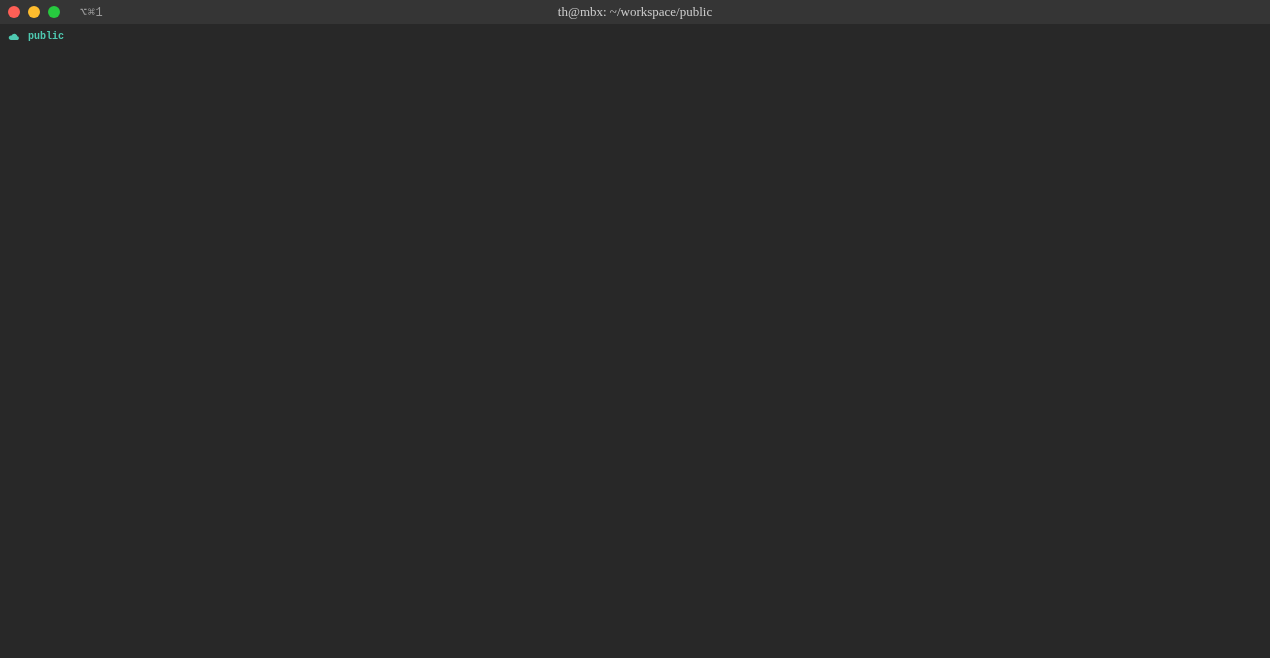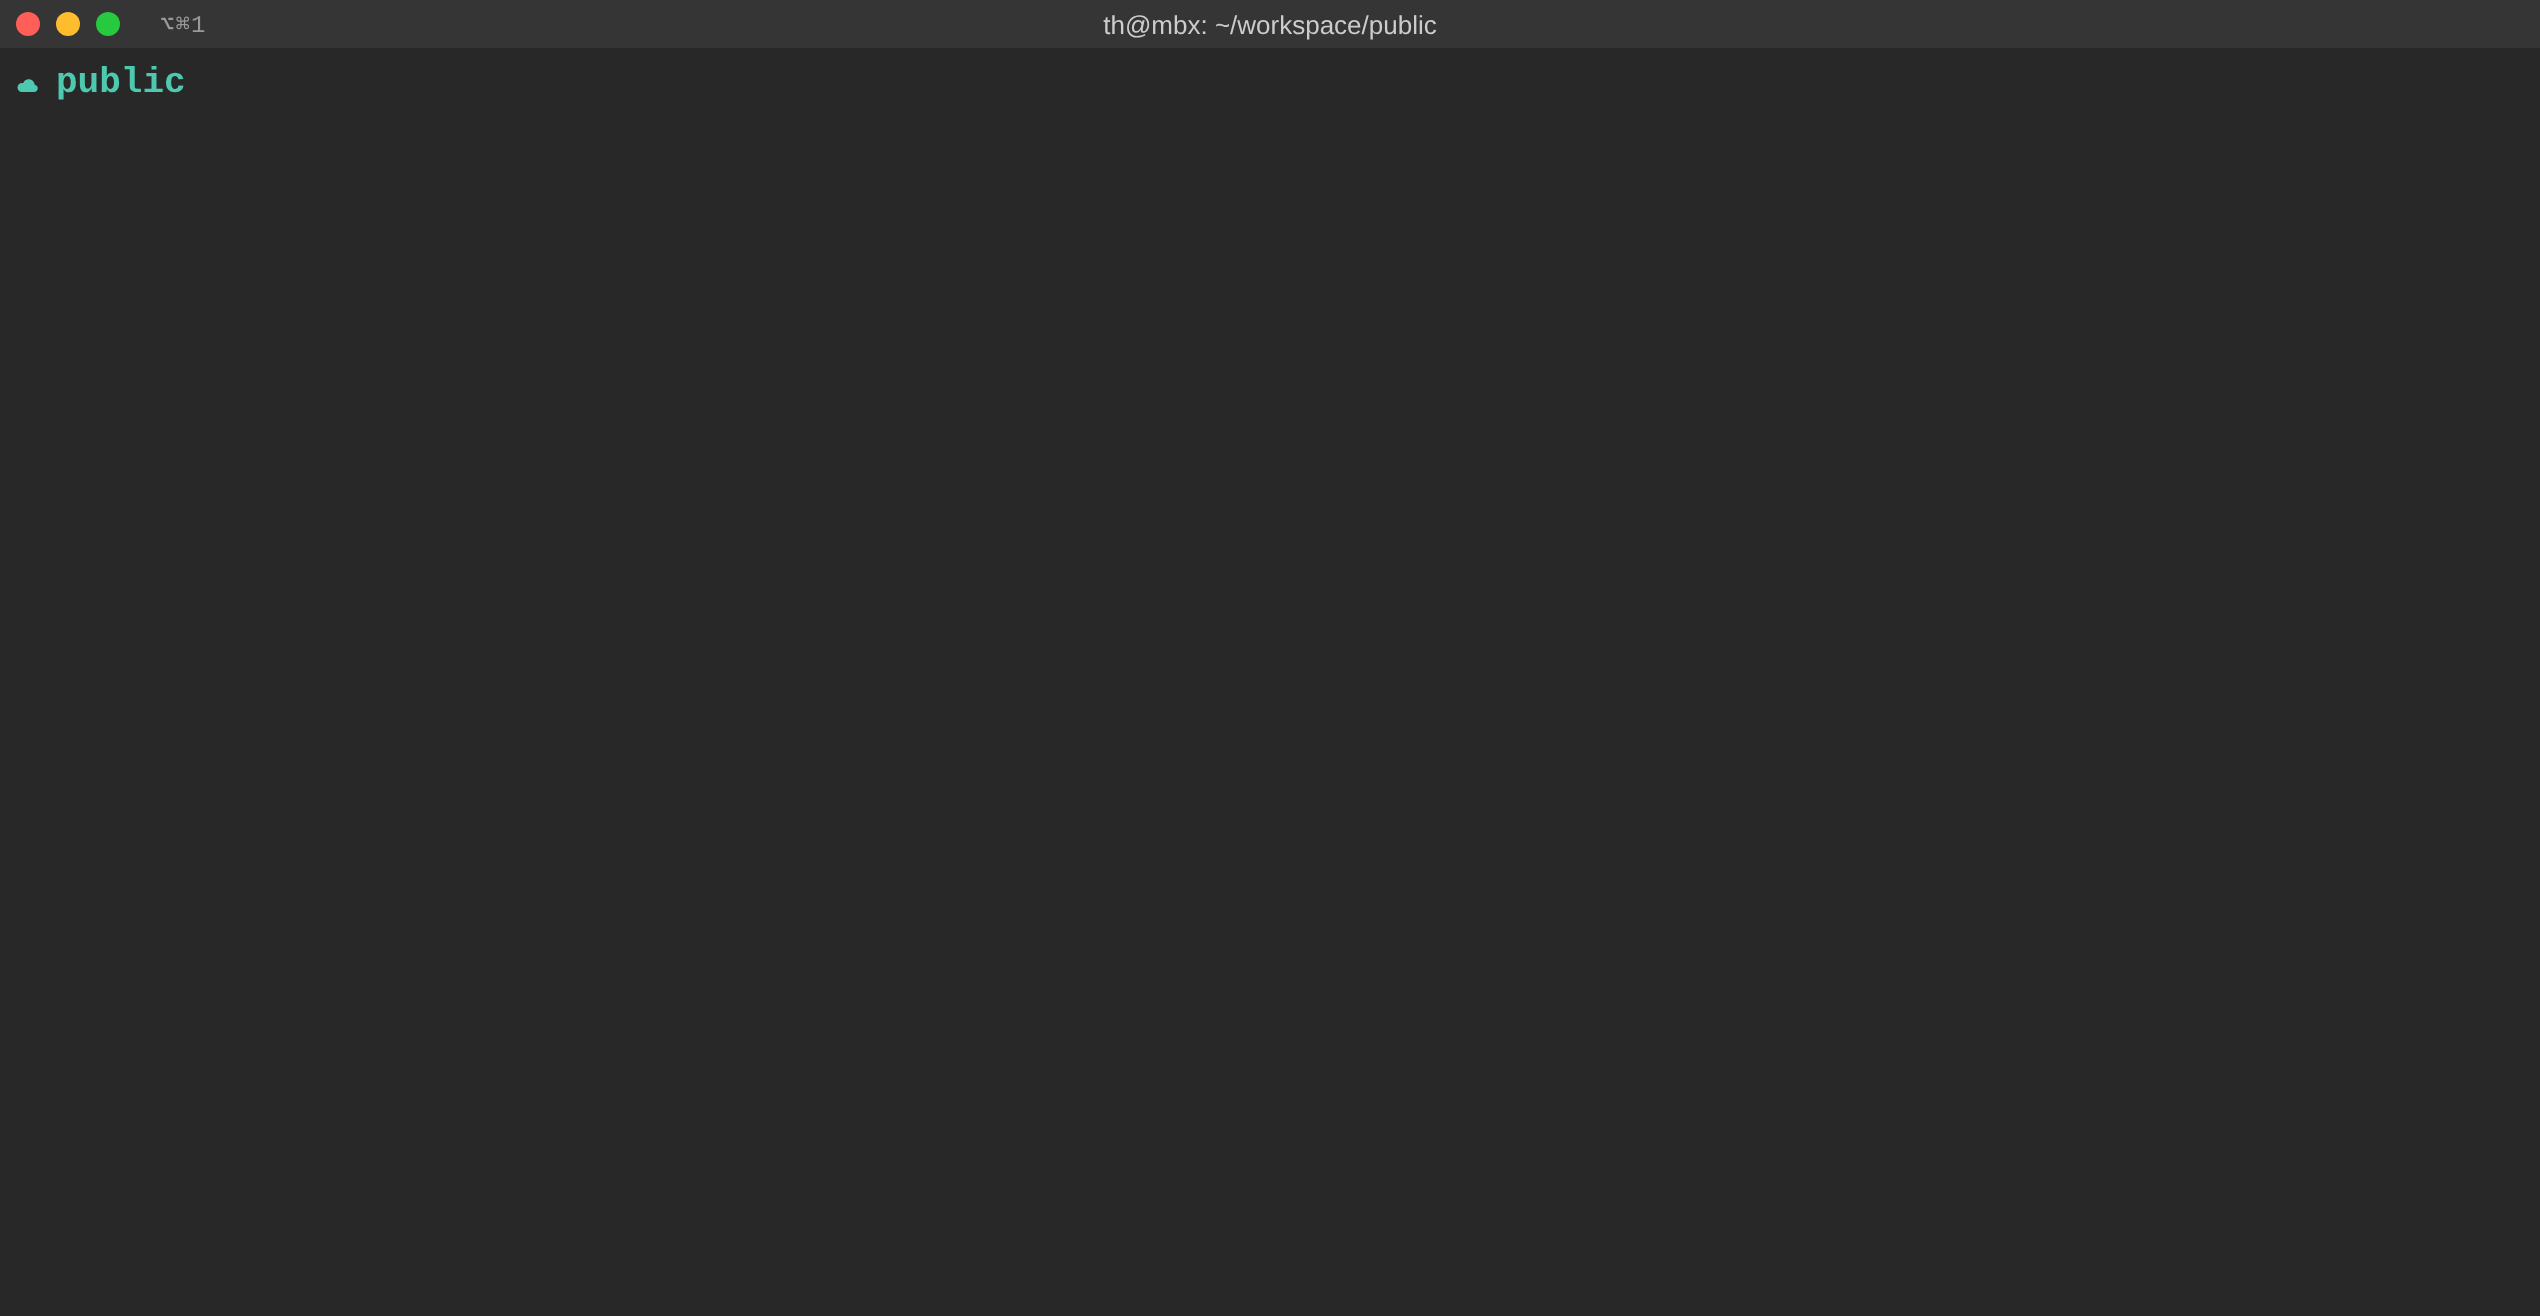--- a/index.html
+++ b/index.html
@@ -56,21 +56,21 @@
       font-size: 12px;
       letter-spacing: 0.5px;
     }
     
     .window-title {
       position: absolute;
       left: 50%;
       transform: translateX(-50%);
       color: #cccccc;
       font-size: 13px;
-      font-family: Liberation Sans, sans-serif;
+      font-family: Liberation Serif, serif;
     }
     
     .terminal-body {
       height: calc(100% - 24px);
       background: #282828;
       padding: 6px 8px;
     }
     
     .prompt-line {
       display: flex;
@@ -88,21 +88,21 @@
     }
     
     .prompt-icon svg {
       width: 12px;
       height: 10px;
     }
     
     .prompt-dir {
       color: #4ec9b0;
       font-weight: bold;
-      font-size: 18px;
+      font-size: 10px;
     }
     
     .cursor-area {
       flex: 1;
       color: #d4d4d4;
     }
   </style>
 </head>
 <body>
 

